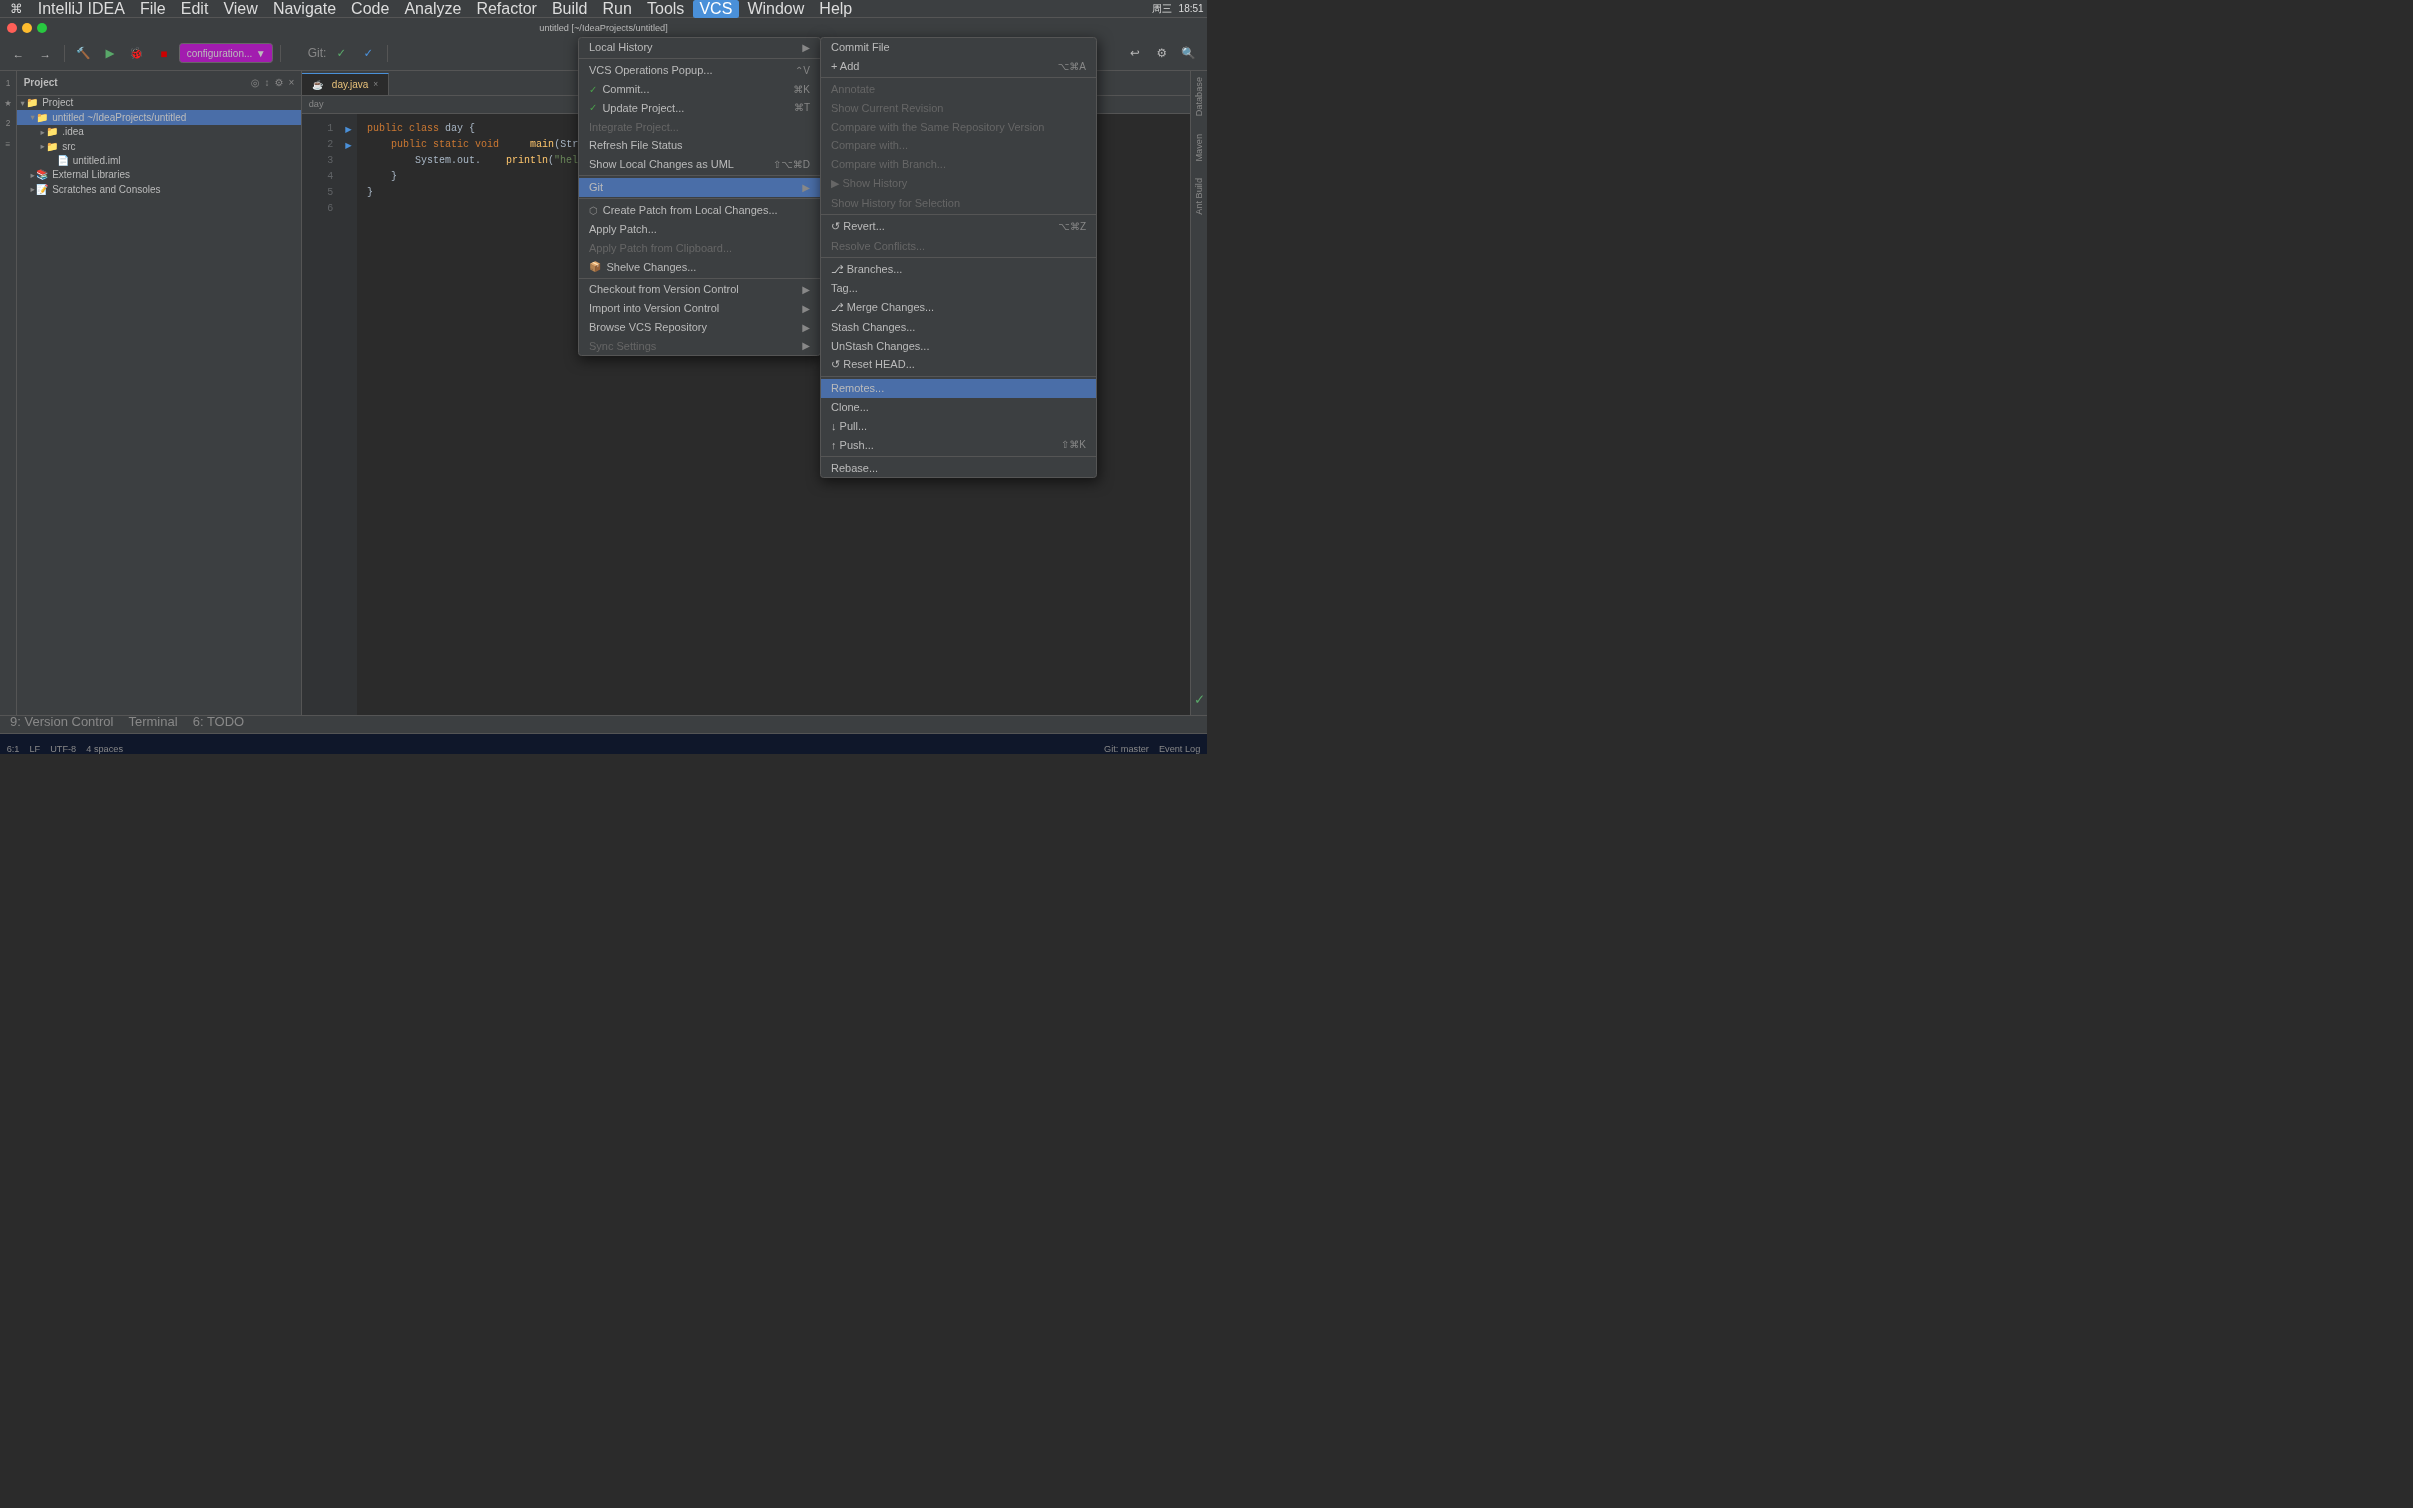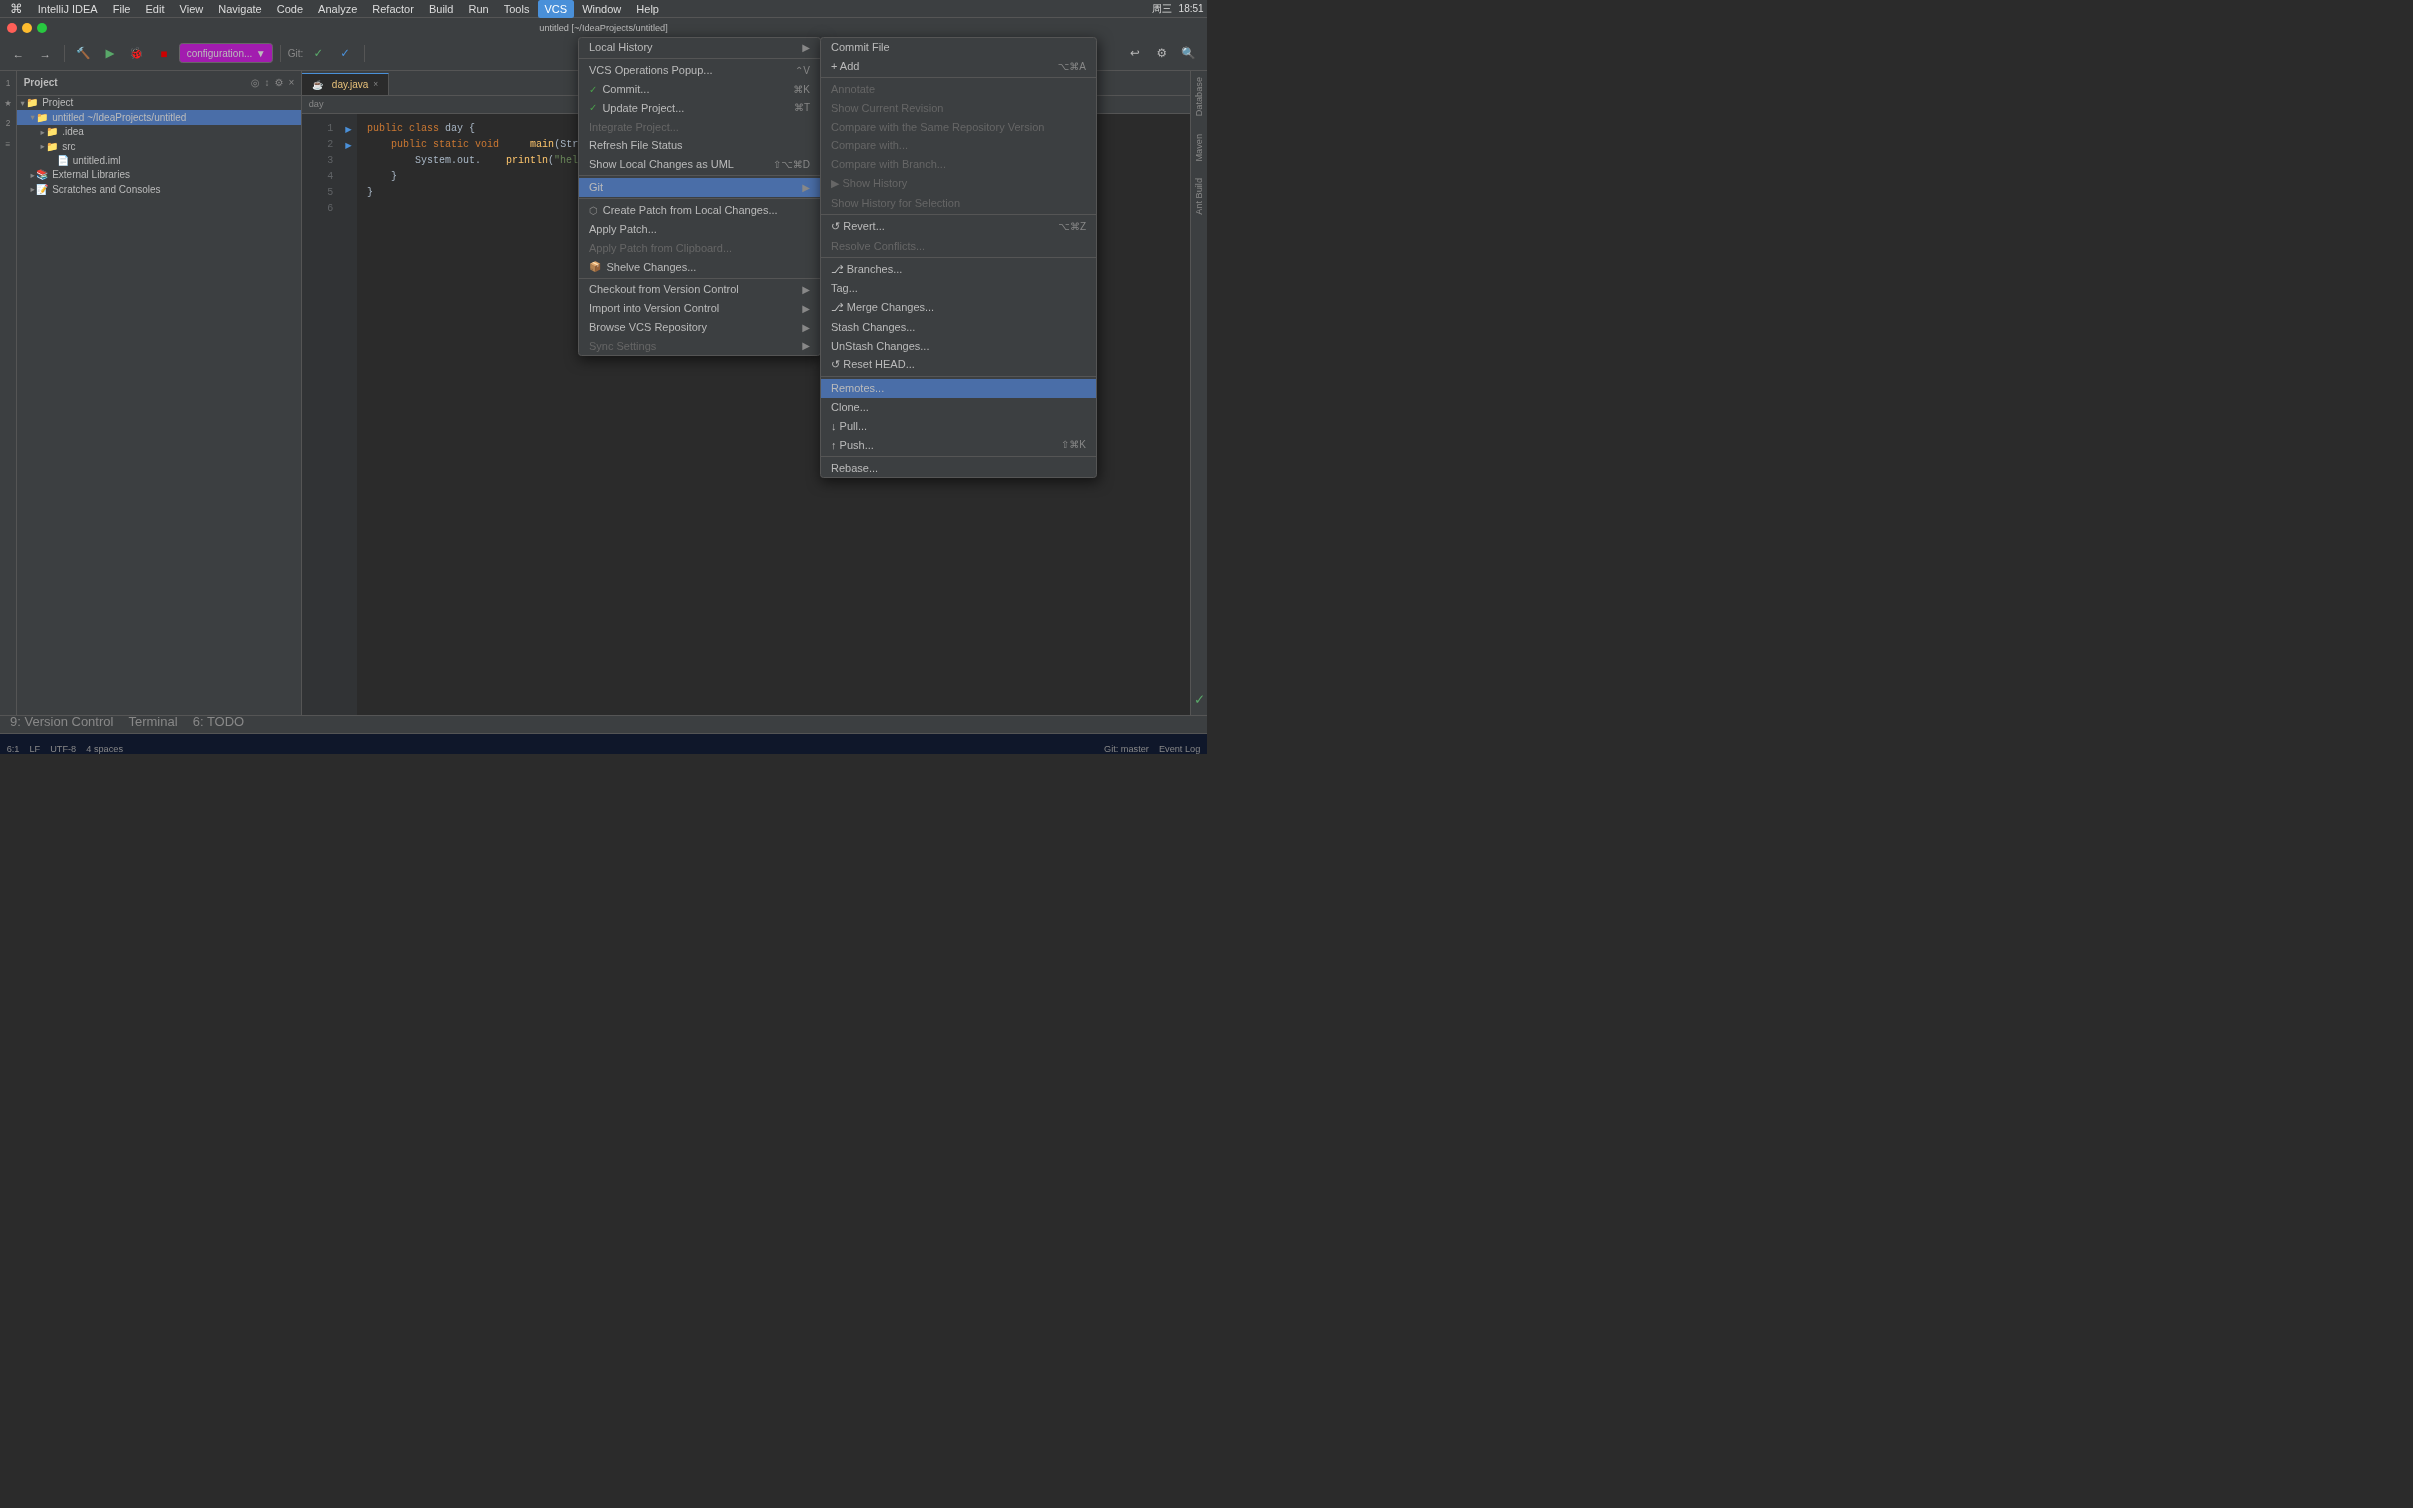--- a/index.html
+++ b/index.html
@@ -46,21 +46,21 @@
       height: 18.4px;
       background: #3c3f41;
       display: flex;
       align-items: center;
       padding: 0 3.4px;
       gap: 1.7px;
       border-bottom: 0.8px solid #555;
     }
     .mac-menu-item {
       color: #dddddd;
-      font-size: 11px;
+      font-size: 16px;
       padding: 0 6.7px;
       height: 18.4px;
       line-height: 18.4px;
       cursor: pointer;
       border-radius: 2.5px;
     }
     .mac-menu-item.active { background: #4a90d9; color: white; }
     .mac-menu-apple {
       font-size: 12.6px;
       padding: 0 6.7px;
@@ -435,21 +435,22 @@
       font-size: 10px;
       cursor: pointer;
       height: 20px;
       display: flex;
       align-items: center;
       gap: 3.4px;
     }
 
     .git-label {
       color: #888;
-      font-size: 10px;
+      font-size: 12px;
+      margin-left: 20px;
     }
     .check-green { color: #59a869; }
     .check-blue { color: #4a90d9; }
   </style>
 </head>
 <body>
 
 <div class="mac-menu-bar">
   <div class="mac-menu-apple">⌘</div>
   <div class="mac-menu-item">IntelliJ IDEA</div>

